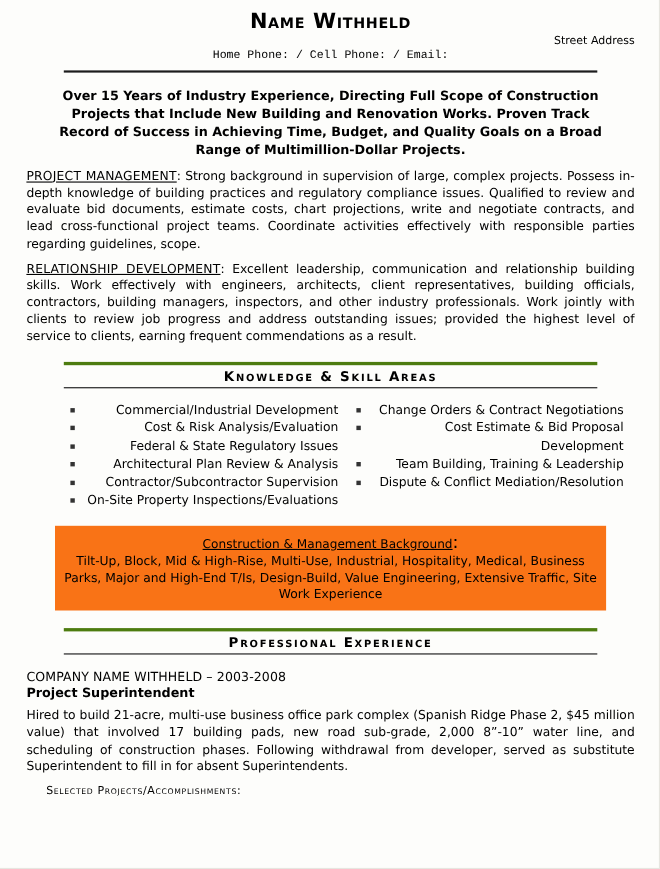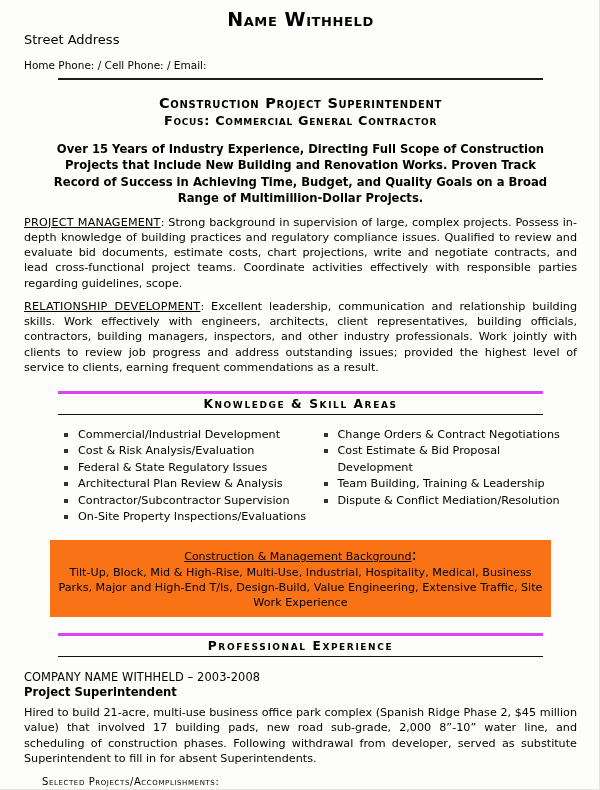--- a/index.html
+++ b/index.html
@@ -33,27 +33,29 @@
   .name {
     text-align: center;
     font-weight: bold;
     font-size: 19px;
     letter-spacing: 0.6px;
     font-variant: small-caps;
     margin-top: 9px;
     line-height: 1.15;
   }
   .street {
-    text-align: left;
-    font-size: 13px;
+    text-align: right;
+    font-size: 10px;
     margin-top: 1px;
   }
   .contact {
+    text-align: center;
     font-size: 10.5px;
-    margin-top: 12px;
+    margin-top: 2px;
+    font-family: Liberation Mono, monospace;
   }
   .rule-head {
     border-top: 2px solid #1c1c1c;
     margin: 7px 34px 0 34px;
   }
 
   
   .title1, .title2 {
     text-align: center;
     font-weight: bold;
@@ -88,21 +90,21 @@
   .para .lead {
     text-decoration: underline;
     letter-spacing: 0.2px;
   }
 
   
   .section {
     margin-top: 16px;
   }
   .section-bar {
-    border-top: 3px solid #d946ef;
+    border-top: 3px solid #4d7c0f;
     border-bottom: 1px solid #111111;
     padding: 3px 0 3px 0;
     margin: 0 34px;
   }
   .section-bar .section-title {
     text-align: center;
     font-weight: bold;
     font-size: 12.2px;
     font-variant: small-caps;
     letter-spacing: 1.6px;
@@ -110,20 +112,21 @@
 
   
   .skills {
     display: flex;
     margin-top: 12px;
     padding-left: 34px;
     padding-right: 10px;
   }
   .skills-col {
     flex: 1 1 50%;
+    text-align: right;
   }
   .skills-col.right {
     padding-left: 10px;
   }
   .skill-item {
     font-size: 11.2px;
     line-height: 1.47;
     padding-left: 20px;
     position: relative;
   }
@@ -186,24 +189,20 @@
 <div class="page">
   <div class="inner">
 
     <div>
       <div class="name">Name Withheld</div>
       <div class="street">Street Address</div>
       <div class="contact">Home Phone: / Cell Phone: / Email:</div>
       <div class="rule-head"></div>
     </div>
 
-    <div>
-      <div class="title1">Construction Project Superintendent</div>
-      <div class="title2">Focus: Commercial General Contractor</div>
-    </div>
 
     <div class="summary">Over 15 Years of Industry Experience, Directing Full Scope of Construction Projects that Include New Building and Renovation Works. Proven Track Record of Success in Achieving Time, Budget, and Quality Goals on a Broad Range of Multimillion-Dollar Projects.</div>
 
     <div class="para">
       <span class="lead">PROJECT MANAGEMENT</span><span>: Strong background in supervision of large, complex projects. Possess in-depth knowledge of building practices and regulatory compliance issues. Qualified to review and evaluate bid documents, estimate costs, chart projections, write and negotiate contracts, and lead cross-functional project teams. Coordinate activities effectively with responsible parties regarding guidelines, scope.</span>
     </div>
 
     <div class="para">
       <span class="lead">RELATIONSHIP DEVELOPMENT</span><span>: Excellent leadership, communication and relationship building skills. Work effectively with engineers, architects, client representatives, building officials, contractors, building managers, inspectors, and other industry professionals. Work jointly with clients to review job progress and address outstanding issues; provided the highest level of service to clients, earning frequent commendations as a result.</span>
     </div>

